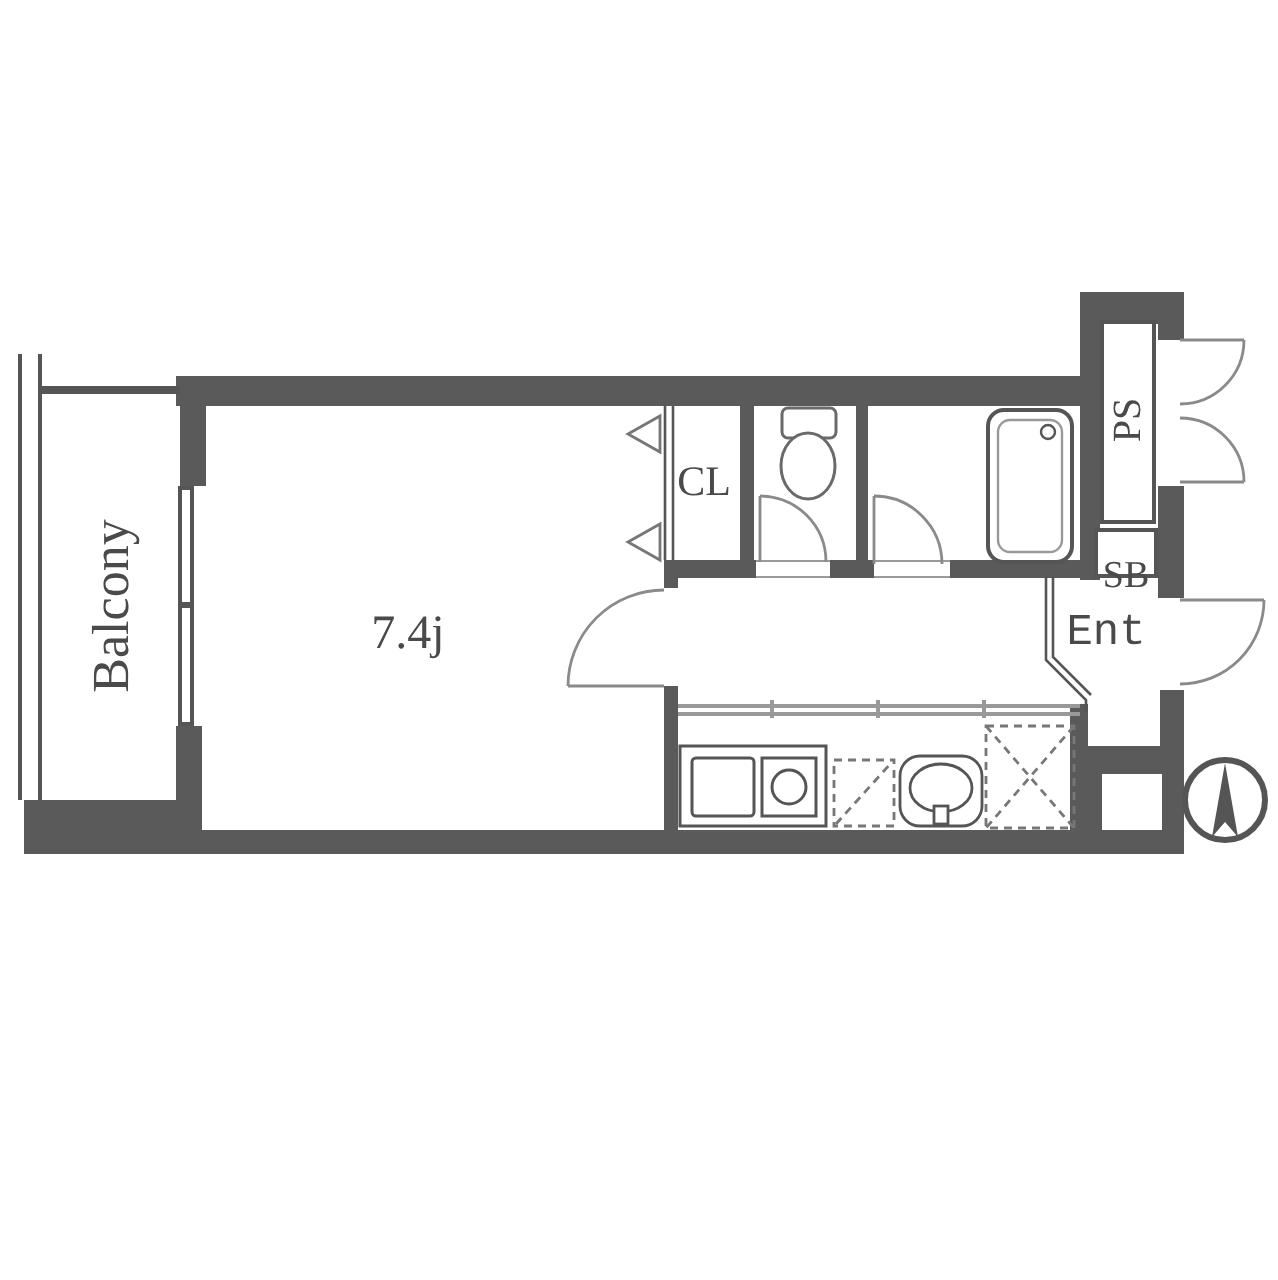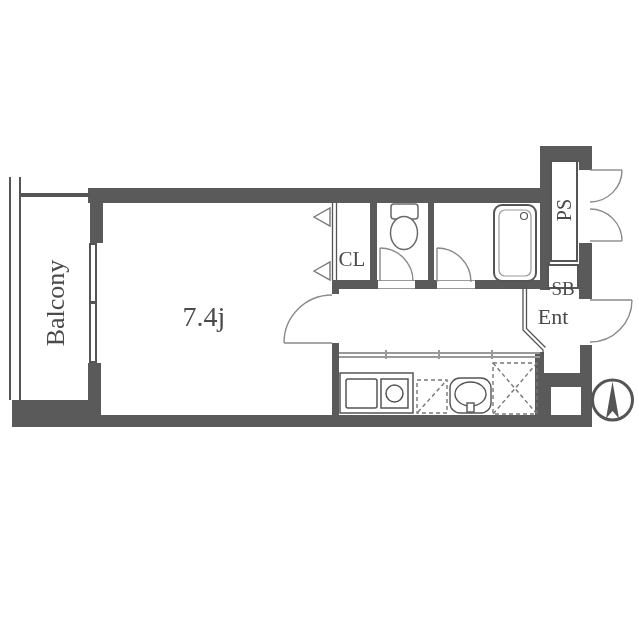--- a/index.html
+++ b/index.html
@@ -139,19 +139,19 @@
       <path d="M526.5,288 V328.5 L545.5,347.5"></path>
     </g>
 
     <g>
       <circle cx="612.5" cy="400" r="20" fill="#ffffff" stroke="#555555" stroke-width="3"></circle>
       <polygon points="612.5,381.5 606,418.5 612.5,411 619,418.5" fill="#555555"></polygon>
     </g>
   </svg>
 
   <div class="lbl vert" style="left:56px;top:303px;font-size:26px;">Balcony</div>
-  <div class="lbl" style="left:204px;top:317px;font-size:28px;">7.4j</div>
-  <div class="lbl" style="left:352px;top:241px;font-size:21px;margin-top:18px;">CL</div>
+  <div class="lbl" style="left:204px;top:317px;font-size:24px;">7.4j</div>
+  <div class="lbl" style="left:352px;top:241px;font-size:21px;">CL</div>
   <div class="lbl vert" style="left:564px;top:210px;font-size:20px;">PS</div>
   <div class="lbl" style="left:563px;top:288px;font-size:19px;">SB</div>
-  <div class="lbl" style="left:553px;top:317px;font-size:22px;">Ent</div>
+  <div class="lbl" style="left:553px;top:317px;font-size:22px;font-family:Liberation Mono, monospace;">Ent</div>
 
 </div>
 
 </body></html>

